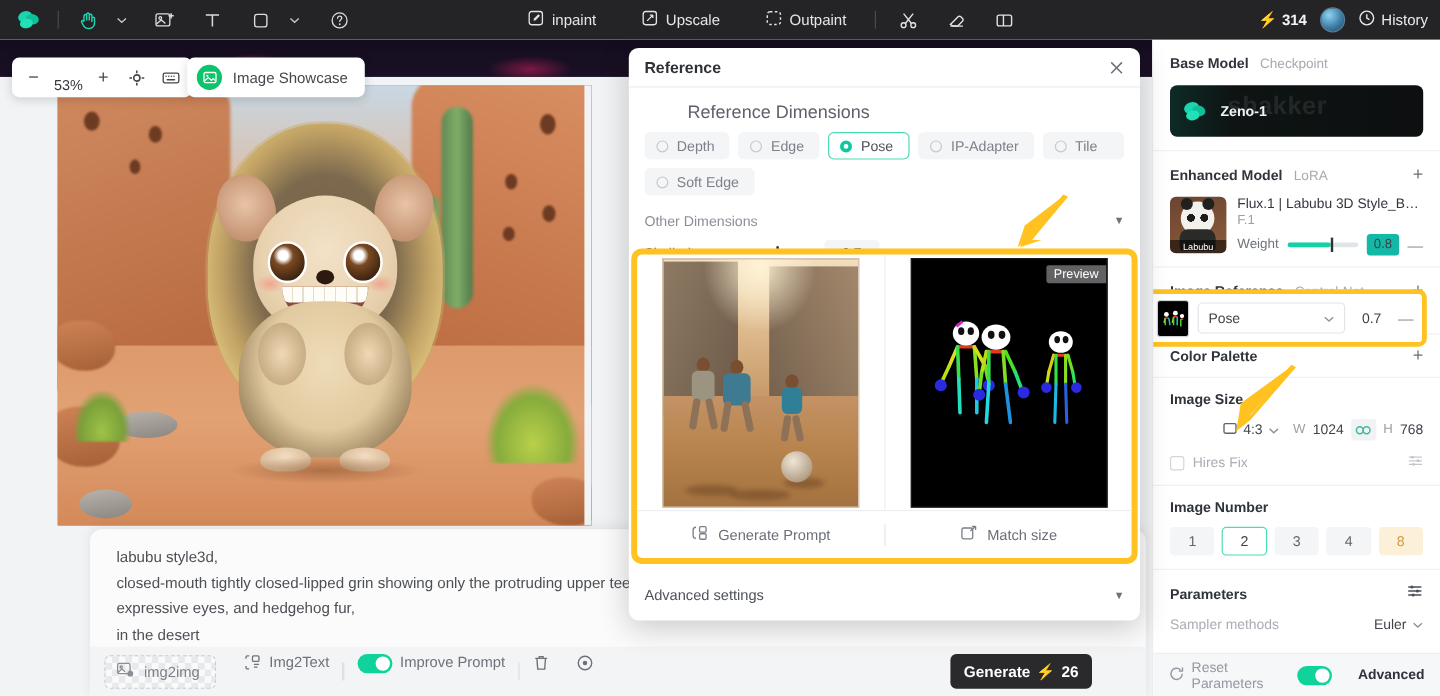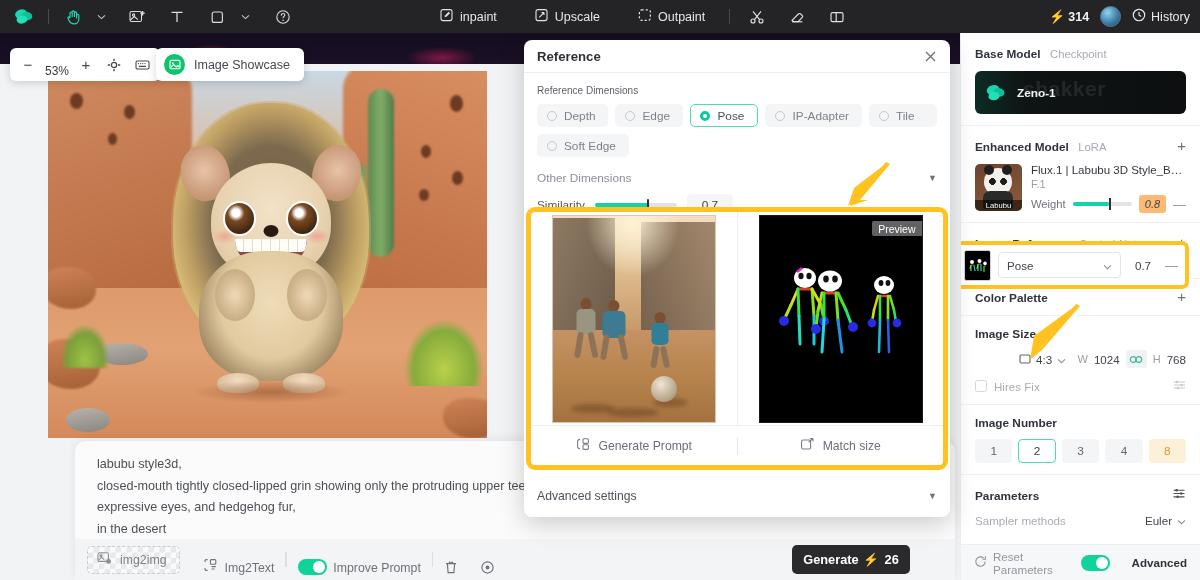--- a/index.html
+++ b/index.html
@@ -168,21 +168,21 @@
   }
   .img2img-chip {
     display: flex; align-items: center; gap: 8px; height: 28px; padding: 0 13px 0 9px;
     border: 1px dashed #c9ccd1; border-radius: 5px; font-size: 12.3px; color: #7c8089;
     background-image:
       linear-gradient(45deg,#e7e8ea 25%,transparent 25%,transparent 75%,#e7e8ea 75%),
       linear-gradient(45deg,#e7e8ea 25%,transparent 25%,transparent 75%,#e7e8ea 75%);
     background-size: 11px 11px; background-position: 0 0, 5.5px 5.5px;
     background-color: #fafafb; cursor: pointer;
   }
-  .ptool { display: flex; align-items: flex-end; gap: 6px; font-size: 12.3px; color: #6d727a; cursor: pointer; padding: 0 11px; height: 30px; }
+  .ptool { display: flex; align-items: flex-start; gap: 6px; font-size: 12.3px; color: #6d727a; cursor: pointer; padding: 0 11px; height: 30px; }
   .pdiv { width: 1px; height: 15px; background: #dcdee2; }
   .toggle { width: 29px; height: 16px; border-radius: 9px; background: #0fd39b; position: relative; cursor: pointer; }
   .toggle::after { content:""; position: absolute; right: 2px; top: 2px; width: 12px; height: 12px; border-radius: 50%; background: #fff; }
   .gen-btn {
     position: absolute; right: 45px; bottom: 6px; width: 118px; height: 29px;
     background: #2a2a2d; color: #ffffff; border-radius: 5px;
     display: flex; align-items: center; justify-content: center; gap: 5px;
     font-size: 12.8px; font-weight: 600; cursor: pointer;
   }
   .gen-btn .gb { color: #f5b642; }
@@ -193,21 +193,21 @@
     background: #ffffff; border-radius: 8px; box-shadow: 0 6px 26px rgba(0,0,0,.2);
     z-index: 30; overflow: hidden;
   }
   .modal-head {
     height: 33px; border-bottom: 1px solid #ededf0; display: flex; align-items: center;
     justify-content: space-between; padding: 0 13px;
   }
   .modal-title { font-size: 13.2px; color: #2e3136; font-weight: 600; }
   .modal-x { font-size: 15px; color: #6c7077; cursor: pointer; line-height: 1; }
   .modal-body { padding: 12px 13px 0 13px; }
-  .sec-lbl { font-size: 10px; color: #5d6169; margin-bottom: 8px; }
+  .sec-lbl { font-size: 15px; color: #5d6169; margin-bottom: 8px; margin-left: 36px; }
   .dimgrid { display: flex; flex-wrap: wrap; gap: 7px; }
   .dim {
     height: 23px; padding: 0 12px 0 9px; border-radius: 5px; background: #f4f5f7;
     display: flex; align-items: center; gap: 7px; font-size: 11.8px; color: #7d8189; cursor: pointer;
     border: 1px solid transparent; min-width: 68px;
   }
   .dim.on { background: #ffffff; border: 1px solid #49dcb5; color: #4d5158; }
   .radio { width: 10px; height: 10px; border-radius: 50%; border: 1.4px solid #c6c9cf; }
   .dim.on .radio { border: 3px solid #0ec9a0; background: #fff; }
   .other-row {
@@ -315,22 +315,22 @@
   .lt-tag { position: absolute; left: 0; bottom: 0; width: 100%; text-align: center;
     font-size: 7.6px; color: #fff; background: rgba(0,0,0,.55); padding: 1px 0; }
   .lora-info { flex: 1; min-width: 0; }
   .lora-name { font-size: 11.5px; color: #33373d; white-space: nowrap; overflow: hidden; text-overflow: ellipsis; }
   .lora-ver { font-size: 11px; color: #9aa0a7; margin-top: 2px; }
   .wrow { display: flex; align-items: center; gap: 7px; margin-top: 5px; }
   .wlbl { font-size: 11.2px; color: #6f747b; }
   .wslider { position: relative; flex: 1; height: 4px; background: #e2e5e8; border-radius: 2px; min-width: 44px; }
   .wslider .wfill { position: absolute; left:0; top:0; height:4px; width: 62%; background: #14d2a7; border-radius: 2px; }
   .wslider .wknob { position: absolute; left: 61%; top: -4px; width: 2.5px; height: 12px; background: #2f3338; }
-  .wval { width: 27px; height: 18px; background: #fdba74; border-radius: 3px; display: flex;
-    align-items: center; justify-content: center; font-size: 11px; color: #3d4147; font-style: italic; }
+  .wval { width: 27px; height: 18px; background: #14b8a6; border-radius: 3px; display: flex;
+    align-items: center; justify-content: center; font-size: 11px; color: #3d4147; }
   .wminus { font-size: 13px; color: #8d9299; cursor: pointer; }
   
   .ir-wrap { position: relative; }
   .ir-hl {
     position: absolute; left: -8px; top: 18px; width: 236px; height: 48px;
     border: 4px solid #ffc220; border-radius: 7px; background: #fff; z-index: 5;
     display: flex; align-items: center; padding: 0 7px; gap: 7px;
   }
   .ir-thumb { width: 27px; height: 31px; background: #000; border-radius: 3px; border: 1px solid #cfd2d6;
     position: relative; overflow: hidden; flex: none; }

